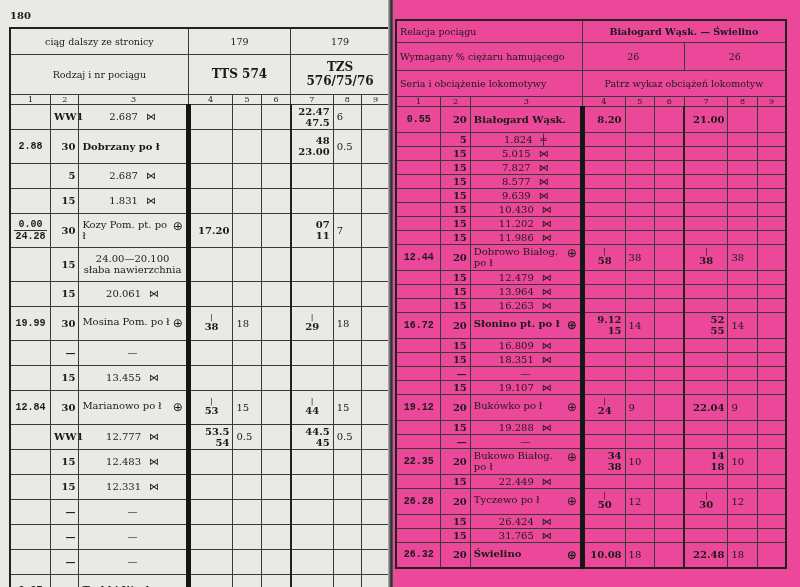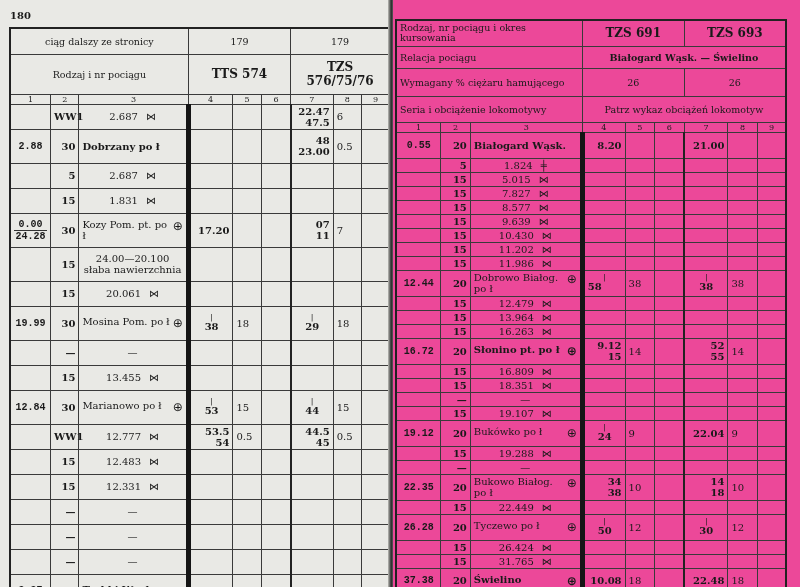--- a/index.html
+++ b/index.html
@@ -342,25 +342,20 @@
         <col style="width:29px">
         <col style="width:110px">
       <col style="width:42px">
         <col style="width:29px">
         <col style="width:29px">
       <col style="width:43px">
         <col style="width:29px">
         <col style="width:28px">
     </colgroup>
     <tbody>
-        <tr style="height:26px">
-      <td colspan="3" class="hdr" style="line-height:10px">Rodzaj, nr pociągu i okres kursowania</td>
-      <td colspan="3" class="title">TZS 691</td>
-      <td colspan="3" class="title">TZS 693</td>
-    </tr>
     <tr style="height:22px">
       <td colspan="3" class="hdr">Relacja pociągu</td>
       <td colspan="6" class="c b hdr">Białogard Wąsk. — Świelino</td>
     </tr>
     <tr style="height:28px">
       <td colspan="3" class="hdr">Wymagany % ciężaru hamującego</td>
       <td colspan="3" class="c hdr">26</td>
       <td colspan="3" class="c hdr">26</td>
     </tr>
     <tr style="height:26px">
@@ -486,21 +481,21 @@
           <td></td>
         </tr>
         <tr style="height: 26px;">
           <td class="km stack">
             <div>12.44</div>
           </td>
           <td class="spd">20</td>
           <td class="stn" style="font-weight: normal;"><span class="circ">⊕</span><span>Dobrowo Białog. po ł</span></td>
           <td class="t thick">
             <span class="pipe">|</span>
-            <span style="display: block; text-align: left;">58</span>
+            <span style="display: block; text-align: center;">58</span>
           </td>
           <td>38</td>
           <td></td>
           <td class="t" style="border-left: 2px solid rgb(34, 34, 34);">
             <span class="pipe">|</span>
             <span style="display: block; text-align: center;">38</span>
           </td>
           <td>38</td>
           <td></td>
         </tr>
@@ -706,21 +701,21 @@
           <td class="pt"><span>31.765</span><span class="sym">⋈</span></td>
           <td class="t thick"></td>
           <td></td>
           <td></td>
           <td class="t" style="border-left: 2px solid rgb(34, 34, 34);"></td>
           <td></td>
           <td></td>
         </tr>
         <tr style="height: 26px;">
           <td class="km stack">
-            <div>37.38</div>
+            <div>26.32</div>
           </td>
           <td class="spd">20</td>
           <td class="stn" style="font-weight: bold;"><span class="circ">⊕</span><span>Świelino</span></td>
           <td class="t thick">
             <div>10.08</div>
           </td>
           <td>18</td>
           <td></td>
           <td class="t" style="border-left: 2px solid rgb(34, 34, 34);">
             <div>22.48</div>

